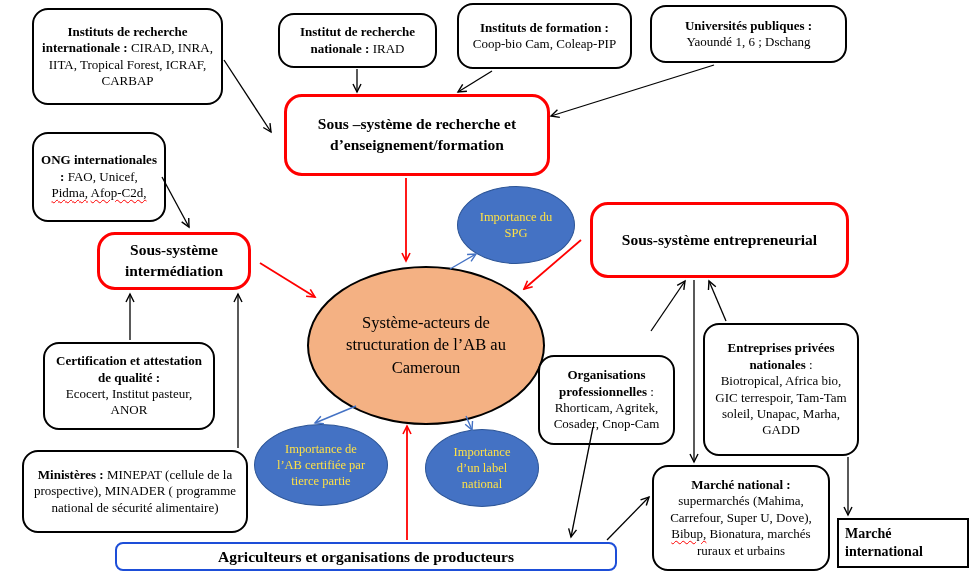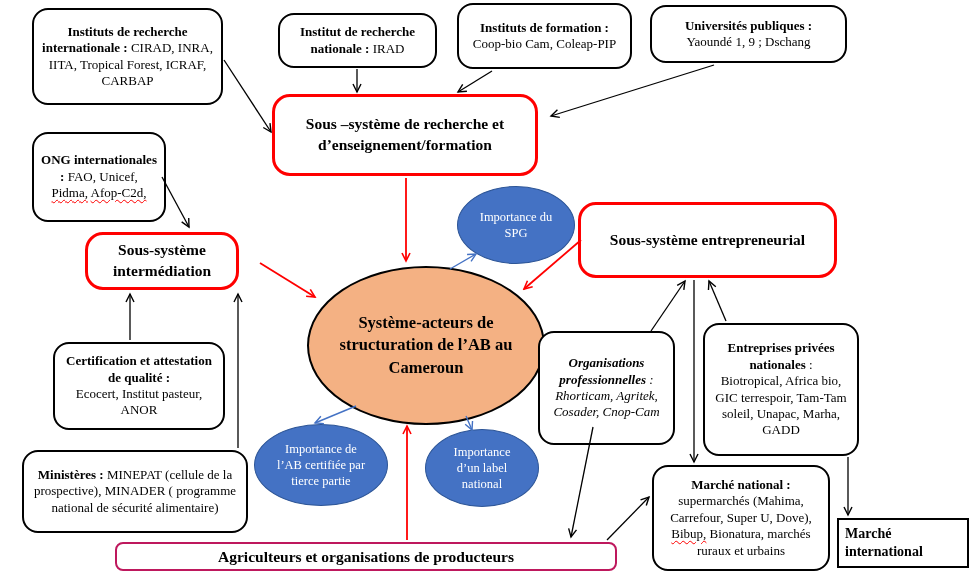--- a/index.html
+++ b/index.html
@@ -9,46 +9,46 @@
   }
   .arrows{position:absolute;left:0;top:0;z-index:3;pointer-events:none;}
   .node{
     position:absolute;z-index:2;box-sizing:border-box;background:#fff;
     border:2px solid #000;border-radius:16px;
     display:flex;align-items:center;justify-content:center;
     text-align:center;font-size:13px;line-height:1.26;padding:19px 7px;
   }
   .redbox{
     border:3px solid #ff0000;border-radius:18px;
-    font-weight:bold;font-size:15.5px;line-height:1.35;
+    font-weight:bold;font-size:15.5px;line-height:1.35;margin-left:12px;
   }
   .bar{
     position:absolute;z-index:2;box-sizing:border-box;background:#fff;
-    border:2px solid #be185d;border-radius:8px;
+    border:2px solid #1d4ed8;border-radius:8px;
     display:flex;align-items:center;justify-content:center;
     font-weight:bold;font-size:15.5px;
   }
   .rect{
     position:absolute;z-index:2;box-sizing:border-box;background:#fff;
     border:2px solid #000;border-radius:0;
     display:flex;align-items:center;justify-content:flex-start;
     text-align:left;font-weight:bold;font-size:14px;line-height:1.3;padding:2px 6px;
   }
   .ell{
     position:absolute;z-index:2;box-sizing:border-box;
     border-radius:50%;display:flex;align-items:center;justify-content:center;
     text-align:center;
   }
   .ell-blue{
     background:#4472c4;border:1.5px solid #2e5697;
-    font-size:12.5px;line-height:1.3;color:#ffffff;padding:6px 14px;
+    font-size:12.5px;line-height:1.3;color:#fde047;padding:6px 14px;
   }
   .ell-orange{
     background:#f4b183;border:2px solid #000;
-    font-weight:bold;font-size:16.5px;line-height:1.35;padding:8px 24px;
+    font-weight:normal;font-size:16.5px;line-height:1.35;padding:8px 24px;
   }
   .b{font-weight:bold;}
   .misspelled{text-decoration:underline wavy #ff0000;text-decoration-thickness:1px;text-underline-offset:2px;}
   .txt{width:100%;}
 </style>
 </head>
 <body>
 
 <div class="canvas">
 
@@ -97,21 +97,21 @@
       <span>IRAD</span></div>
   </div>
 
   <div class="node" style="left:457px;top:3px;width:175px;height:66px;">
     <div class="txt"><span class="b">Instituts de formation :</span><br>
       <span>Coop-bio Cam, Coleap-PIP</span></div>
   </div>
 
   <div class="node" style="left:650px;top:5px;width:197px;height:58px;">
     <div class="txt"><span class="b">Universités publiques :</span><br>
-      <span>Yaoundé 1, 9 ; Dschang</span></div>
+      <span>Yaoundé 1, 6 ; Dschang</span></div>
   </div>
 
   <div class="node redbox" style="left:272px;top:94px;width:266px;height:82px;">
     <div class="txt">Sous –système  de recherche et d’enseignement/formation</div>
   </div>
 
   <div class="node" style="left:32px;top:132px;width:134px;height:90px;">
     <div class="txt"><span class="b">ONG internationales :</span>
       <span>FAO, Unicef,</span>
       <span class="misspelled">Pidma,</span>
@@ -127,39 +127,39 @@
   </div>
 
   <div class="node redbox" style="left:578px;top:202px;width:259px;height:76px;">
     <div class="txt">Sous-système entrepreneurial</div>
   </div>
 
   <div class="ell ell-orange" style="left:307px;top:266px;width:238px;height:159px;">
     <div class="txt">Système-acteurs de structuration de l’AB au Cameroun</div>
   </div>
 
-  <div class="node" style="left:43px;top:342px;width:172px;height:88px;margin-left:10px;">
+  <div class="node" style="left:43px;top:342px;width:172px;height:88px;">
     <div class="txt"><span class="b">Certification et attestation de qualité :</span><br>
       <span>Ecocert, Institut pasteur, ANOR</span></div>
   </div>
 
   <div class="node" style="left:22px;top:450px;width:226px;height:83px;">
     <div class="txt"><span class="b">Ministères :</span>
       <span>MINEPAT (cellule de la prospective), MINADER  ( programme national de sécurité alimentaire)</span></div>
   </div>
 
   <div class="ell ell-blue" style="left:254px;top:424px;width:134px;height:82px;padding:6px 20px;">
     <div class="txt">Importance de l’AB certifiée par tierce partie</div>
   </div>
 
   <div class="ell ell-blue" style="left:425px;top:429px;width:114px;height:78px;padding:6px 16px;">
     <div class="txt">Importance d’un label national</div>
   </div>
 
-  <div class="node" style="left:538px;top:331px;width:137px;height:114px;font-style:italic;">
+  <div class="node" style="left:538px;top:355px;width:137px;height:90px;">
     <div class="txt"><span class="b">Organisations professionnelles</span><span> :</span><br>
       <span>Rhorticam, Agritek, Cosader, Cnop-Cam</span></div>
   </div>
 
   <div class="node" style="left:703px;top:323px;width:156px;height:133px;">
     <div class="txt"><span class="b">Entreprises privées nationales</span><span> :</span><br>
       <span>Biotropical, Africa bio, GIC terrespoir, Tam-Tam soleil, Unapac,  Marha, GADD</span></div>
   </div>
 
   <div class="node" style="left:652px;top:465px;width:178px;height:106px;">

